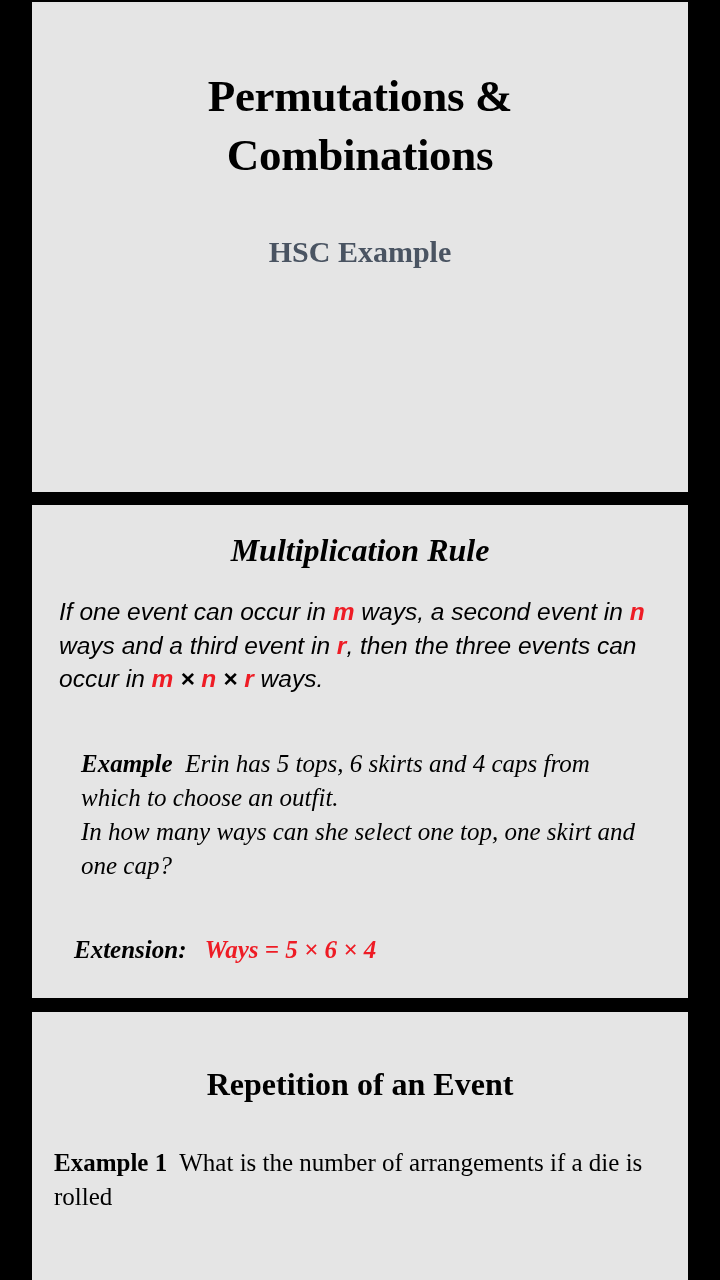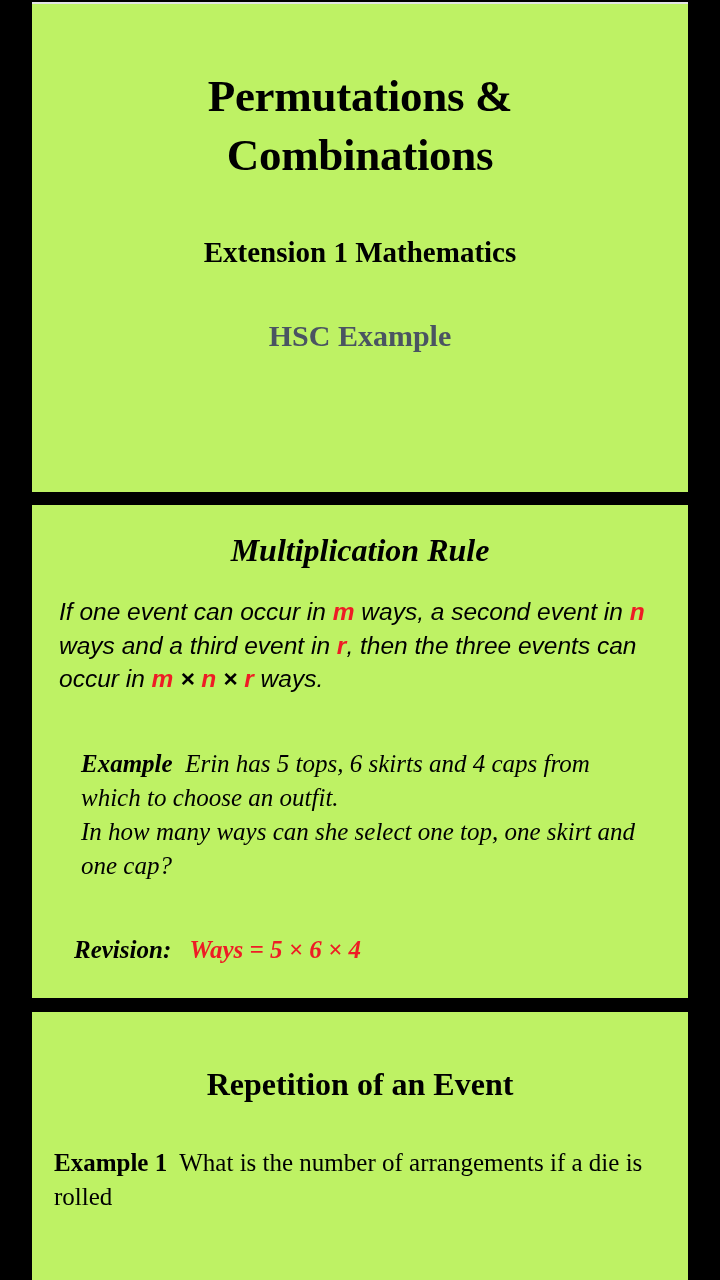--- a/index.html
+++ b/index.html
@@ -19,21 +19,21 @@
     width: 720px;
     height: 1280px;
     background: #000000;
     position: relative;
   }
 
   .slide {
     position: absolute;
     left: 32px;
     width: 656px;
-    background: #bef264;
+    background: #e5e5e5;
     overflow: hidden;
     box-sizing: border-box;
   }
 
   
   #slide-1 {
     top: 2px;
     height: 490px;
     border-top: 2px solid #e3e3e3;
   }
@@ -136,32 +136,31 @@
 </head>
 <body>
 
 <div class="deck">
 
   <section class="slide" id="slide-1">
     <h1 class="title-main">
       <span>Permutations &amp;</span><br>
       <span>Combinations</span>
     </h1>
-    <h2 class="title-sub">Extension 1 Mathematics</h2>
     <h3 class="title-third">HSC Example</h3>
   </section>
 
   <section class="slide" id="slide-2">
     <h2 class="slide-heading">Multiplication Rule</h2>
 
     <p class="rule-body"><span>If one event can occur in </span><span class="hl">m</span><span> ways, a second event in </span><span class="hl">n</span><span> ways and a third event in </span><span class="hl">r</span><span>, then the three events can occur in </span><span class="hl">m</span>&nbsp;<span class="op">×</span>&nbsp;<span class="hl">n</span>&nbsp;<span class="op">×</span>&nbsp;<span class="hl">r</span><span> ways.</span></p>
 
     <p class="example-block"><span class="example-lead">Example</span>&nbsp; <span>Erin has 5 tops, 6 skirts and 4 caps from which to choose an outfit.</span><br><span>In how many ways can she select one top, one skirt and one cap?</span></p>
 
-    <p class="solution-block"><span class="solution-label">Revision:</span>&nbsp;&nbsp; <span class="solution-value">Ways = 5 × 6 × 4</span></p>
+    <p class="solution-block"><span class="solution-label">Extension:</span>&nbsp;&nbsp; <span class="solution-value">Ways = 5 × 6 × 4</span></p>
   </section>
 
   <section class="slide" id="slide-3">
     <h2 class="slide-heading">Repetition of an Event</h2>
 
 
     <p class="example-block"><span class="example-lead">Example 1</span>&nbsp; <span>What is the number of arrangements if a die is rolled</span></p>
   </section>
 
 </div>

